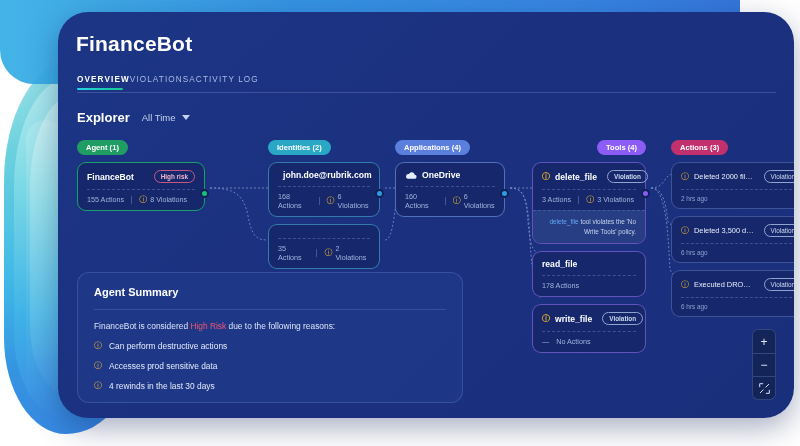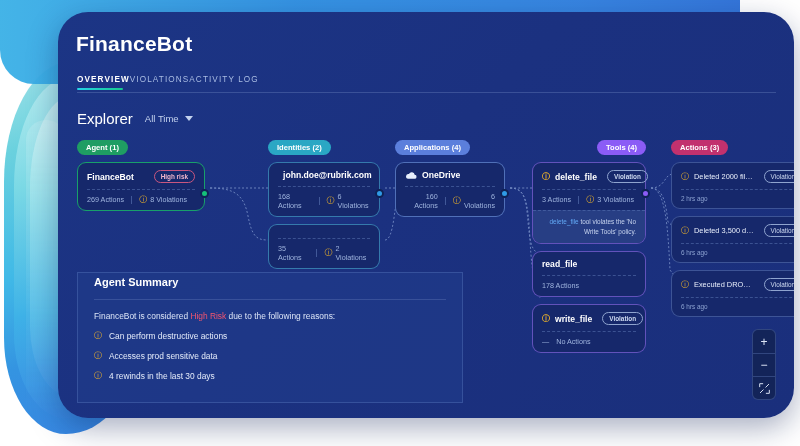--- a/index.html
+++ b/index.html
@@ -77,21 +77,21 @@
     width: 46px; height: 2px;
     background: linear-gradient(90deg, #24d3e8, #17c98d);
     border-radius: 2px;
   }
   .tabs-rule {
     position: absolute; left: 19px; top: 80px; right: 18px;
     height: 1px; background: rgba(150,175,225,.25);
   }
 
   .explorer-row { position: absolute; left: 19px; top: 98px; display: flex; align-items: center; gap: 12px; }
-  .explorer-label { color: #ffffff; font-size: 15px; font-weight: normal; }
+  .explorer-label { color: #ffffff; font-size: 13px; font-weight: bold; }
   .time-filter { display: flex; align-items: center; gap: 6px; color: #c3d2ee; font-size: 9.5px; cursor: pointer; }
   .caret { width: 0; height: 0; border-left: 4px solid transparent; border-right: 4px solid transparent; border-top: 5px solid #c3d2ee; }
 
   
   #graph { position: absolute; left: 0; top: 124px; width: 736px; height: 180px; }
   #edges { position: absolute; left: 0; top: 0; width: 736px; height: 180px; }
 
   .column { position: absolute; top: 0; }
   .col-pill {
     display: inline-block;
@@ -134,21 +134,21 @@
   }
   .dot.blue { background: #2f9be6; }
   .dot.purple { background: #8b5cf6; }
 
   
   #col-agent { left: 19px; width: 128px; }
   #col-agent .node { border-color: #18a06a; }
   #col-identities { left: 210px; width: 112px; }
   #col-identities .node { border-color: rgba(80,190,225,.55); }
   #col-applications { left: 337px; width: 110px; }
-  #col-applications .node { border-color: rgba(120,160,235,.6); text-align: right; }
+  #col-applications .node { border-color: rgba(120,160,235,.6); }
   #col-tools { left: 474px; width: 114px; text-align: right; }
   #col-tools .node { border-color: rgba(150,110,240,.6); }
   #col-actions { left: 613px; width: 141px; }
   #col-actions .node { border-color: rgba(120,150,215,.4); }
 
   .tool-note {
     background: rgba(45,70,140,.75);
     border-top: 1px dashed rgba(130,160,220,.3);
     margin: 0 -9px; padding: 6px 9px 7px 9px;
     font-size: 6.4px; line-height: 1.5; color: #c6d3ee;
@@ -162,22 +162,22 @@
   }
   .action-name { white-space: nowrap; overflow: hidden; text-overflow: ellipsis; max-width: 86px; }
   .action-time { color: #8da3d2; font-size: 6.4px; }
 
   
   #agent-summary {
     position: absolute; left: 19px; top: 260px;
     width: 386px; height: 131px;
     background: rgba(32,60,140,.58);
     border: 1px solid rgba(120,150,215,.28);
-    border-radius: 0;
-    padding: 3px 16px;
+    border-radius: 12px;
+    padding: 13px 16px;
   }
   .summary-title { color: #ffffff; font-size: 11px; font-weight: bold; }
   .summary-rule { margin: 11px 0 11px 0; height: 1px; background: rgba(150,175,225,.22); }
   .summary-lead { color: #dbe4f7; font-size: 8.4px; }
   .summary-lead .risk { color: #f2556f; }
   .reason { display: flex; align-items: center; gap: 7px; margin-top: 10px; color: #e4ebfa; font-size: 8.4px; }
 
   
   #zoom-controls {
     position: absolute; right: 18px; bottom: 18px;
@@ -242,21 +242,21 @@
 
     <div class="column" id="col-agent">
       <span class="col-pill" style="background:#1f9d63">Agent (1)</span>
       <div class="node">
         <div class="node-title">
           <span>FinanceBot</span>
           <span class="spacer"></span>
           <span class="badge">High risk</span>
         </div>
         <div class="node-meta">
-          <span>269 Actions</span>
+          <span>155 Actions</span>
           <span class="sep"></span>
           <span class="meta-chip">
             <span class="warn">ⓘ</span>
             <span>8 Violations</span>
           </span>
         </div>
         <span class="dot"></span>
       </div>
     </div>
 

